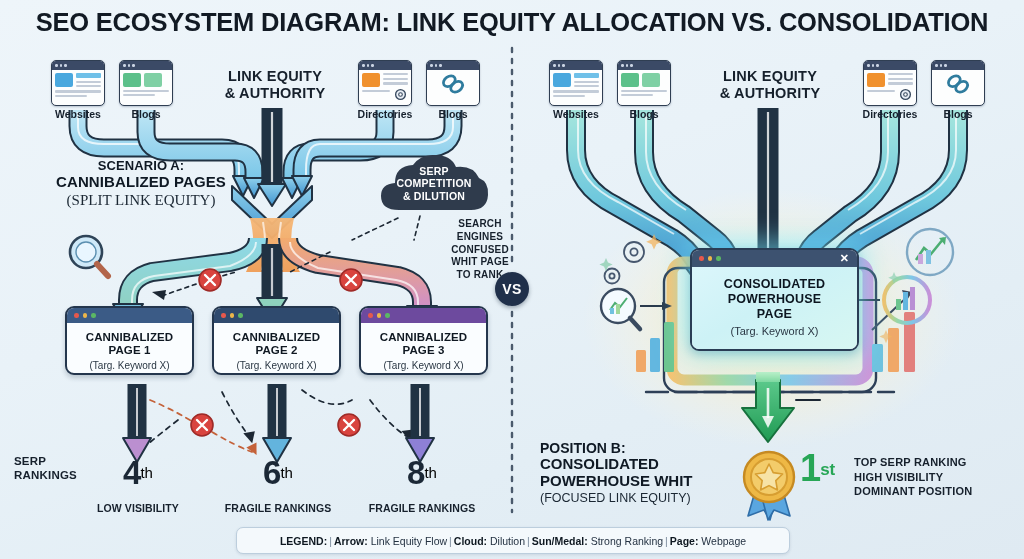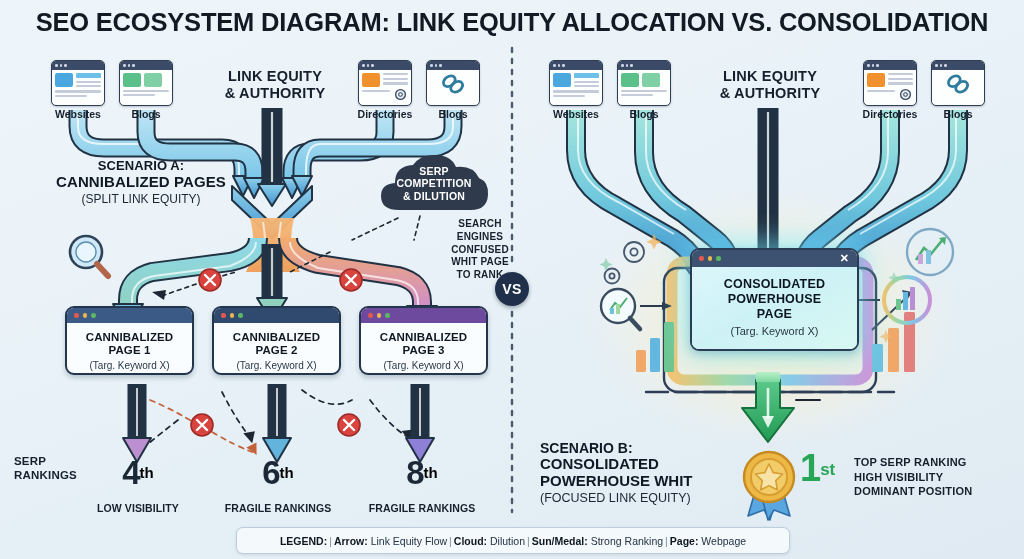--- a/index.html
+++ b/index.html
@@ -43,21 +43,21 @@
   }
   .gear-mini{position:absolute;right:3px;bottom:3px;}
   .chain-mini{position:absolute;left:50%;top:52%;transform:translate(-50%,-50%);}
   #le-left,#le-right{
     font-size:14.5px;line-height:1.18;text-align:center;color:#16202c;font-weight:bold;
     letter-spacing:.2px;
   }
   #scenA{left:36px;top:158px;width:210px;text-align:center;}
   #scenA .l1{font-size:13px;font-weight:bold;color:#0f1924;letter-spacing:.1px;}
   #scenA .l2{font-size:15px;font-weight:bold;color:#0f1924;letter-spacing:.1px;}
-  #scenA .l3{font-size:12px;color:#1b2733;margin-top:2px;font-weight:normal;}
+  #scenA .l3{font-size:15px;color:#1b2733;margin-top:2px;font-weight:normal;font-family:Liberation Serif, serif;}
 
   #scenB{left:540px;top:440px;width:230px;}
   #scenB .l0{font-size:14px;font-weight:bold;color:#0f1924;}
   #scenB .l1{font-size:15px;font-weight:bold;color:#0f1924;line-height:1.12;}
   #scenB .l3{font-size:12.5px;color:#1b2733;font-weight:normal;margin-top:1px;}
 
   
   #cloud{left:375px;top:152px;width:118px;height:64px;}
   #cloud .ctxt{
     position:absolute;left:0;top:13px;width:118px;text-align:center;
@@ -95,21 +95,21 @@
   #ph-sub{font-size:11px;color:#2a3744;margin-top:3px;}
   #ph-x{color:#fff;font-size:11px;font-weight:bold;line-height:1;}
 
   
   #serpRankLabel{
     left:14px;top:455px;width:80px;font-size:11.5px;font-weight:bold;
     color:#16202c;line-height:1.18;letter-spacing:.2px;
   }
   .rankgrp{text-align:center;}
   .ranknum{font-size:33px;font-weight:bold;color:#1b2836;line-height:.88;letter-spacing:-1px;}
-  .ranksup{font-size:15px;font-weight:bold;vertical-align:super;letter-spacing:0;}
+  .ranksup{font-size:15px;font-weight:normal;vertical-align:super;letter-spacing:0;}
   .rankcap{font-size:10.5px;font-weight:bold;color:#16202c;margin-top:14px;white-space:nowrap;letter-spacing:.1px;}
 
   #maximized{
     left:822px;top:393px;width:160px;font-size:11px;font-weight:bold;
     color:#16202c;line-height:1.3;letter-spacing:.2px;
   }
   #firstWrap{left:800px;top:452px;}
   #firstNum{font-size:38px;font-weight:bold;color:#27a656;line-height:.85;letter-spacing:-1px;}
   #firstSup{font-size:17px;font-weight:bold;vertical-align:super;color:#27a656;}
   #firstDesc{
@@ -727,21 +727,21 @@
     <div class="pbody">
       <div id="ph-title">CONSOLIDATED</div>
       <div id="ph-title" style="font-size:12.5px;font-weight:bold;color:#0c1620;line-height:1.2;">POWERHOUSE</div>
       <div id="ph-title" style="font-size:12.5px;font-weight:bold;color:#0c1620;line-height:1.2;">PAGE</div>
       <div id="ph-sub">(Targ. Keyword X)</div>
     </div>
   </div>
 
 
   <div class="abs" id="scenB">
-    <div class="l0">SCENARIO B:</div>
+    <div class="l0">POSITION B:</div>
     <div class="l1">CONSOLIDATED</div>
     <div class="l1">POWERHOUSE WHIT</div>
     <div class="l3">(FOCUSED LINK EQUITY)</div>
   </div>
 
   <div class="abs" id="firstWrap">
     <span id="firstNum">1</span><span id="firstSup">st</span>
   </div>
   <div class="abs" id="firstDesc">
     <div>TOP SERP RANKING</div>

